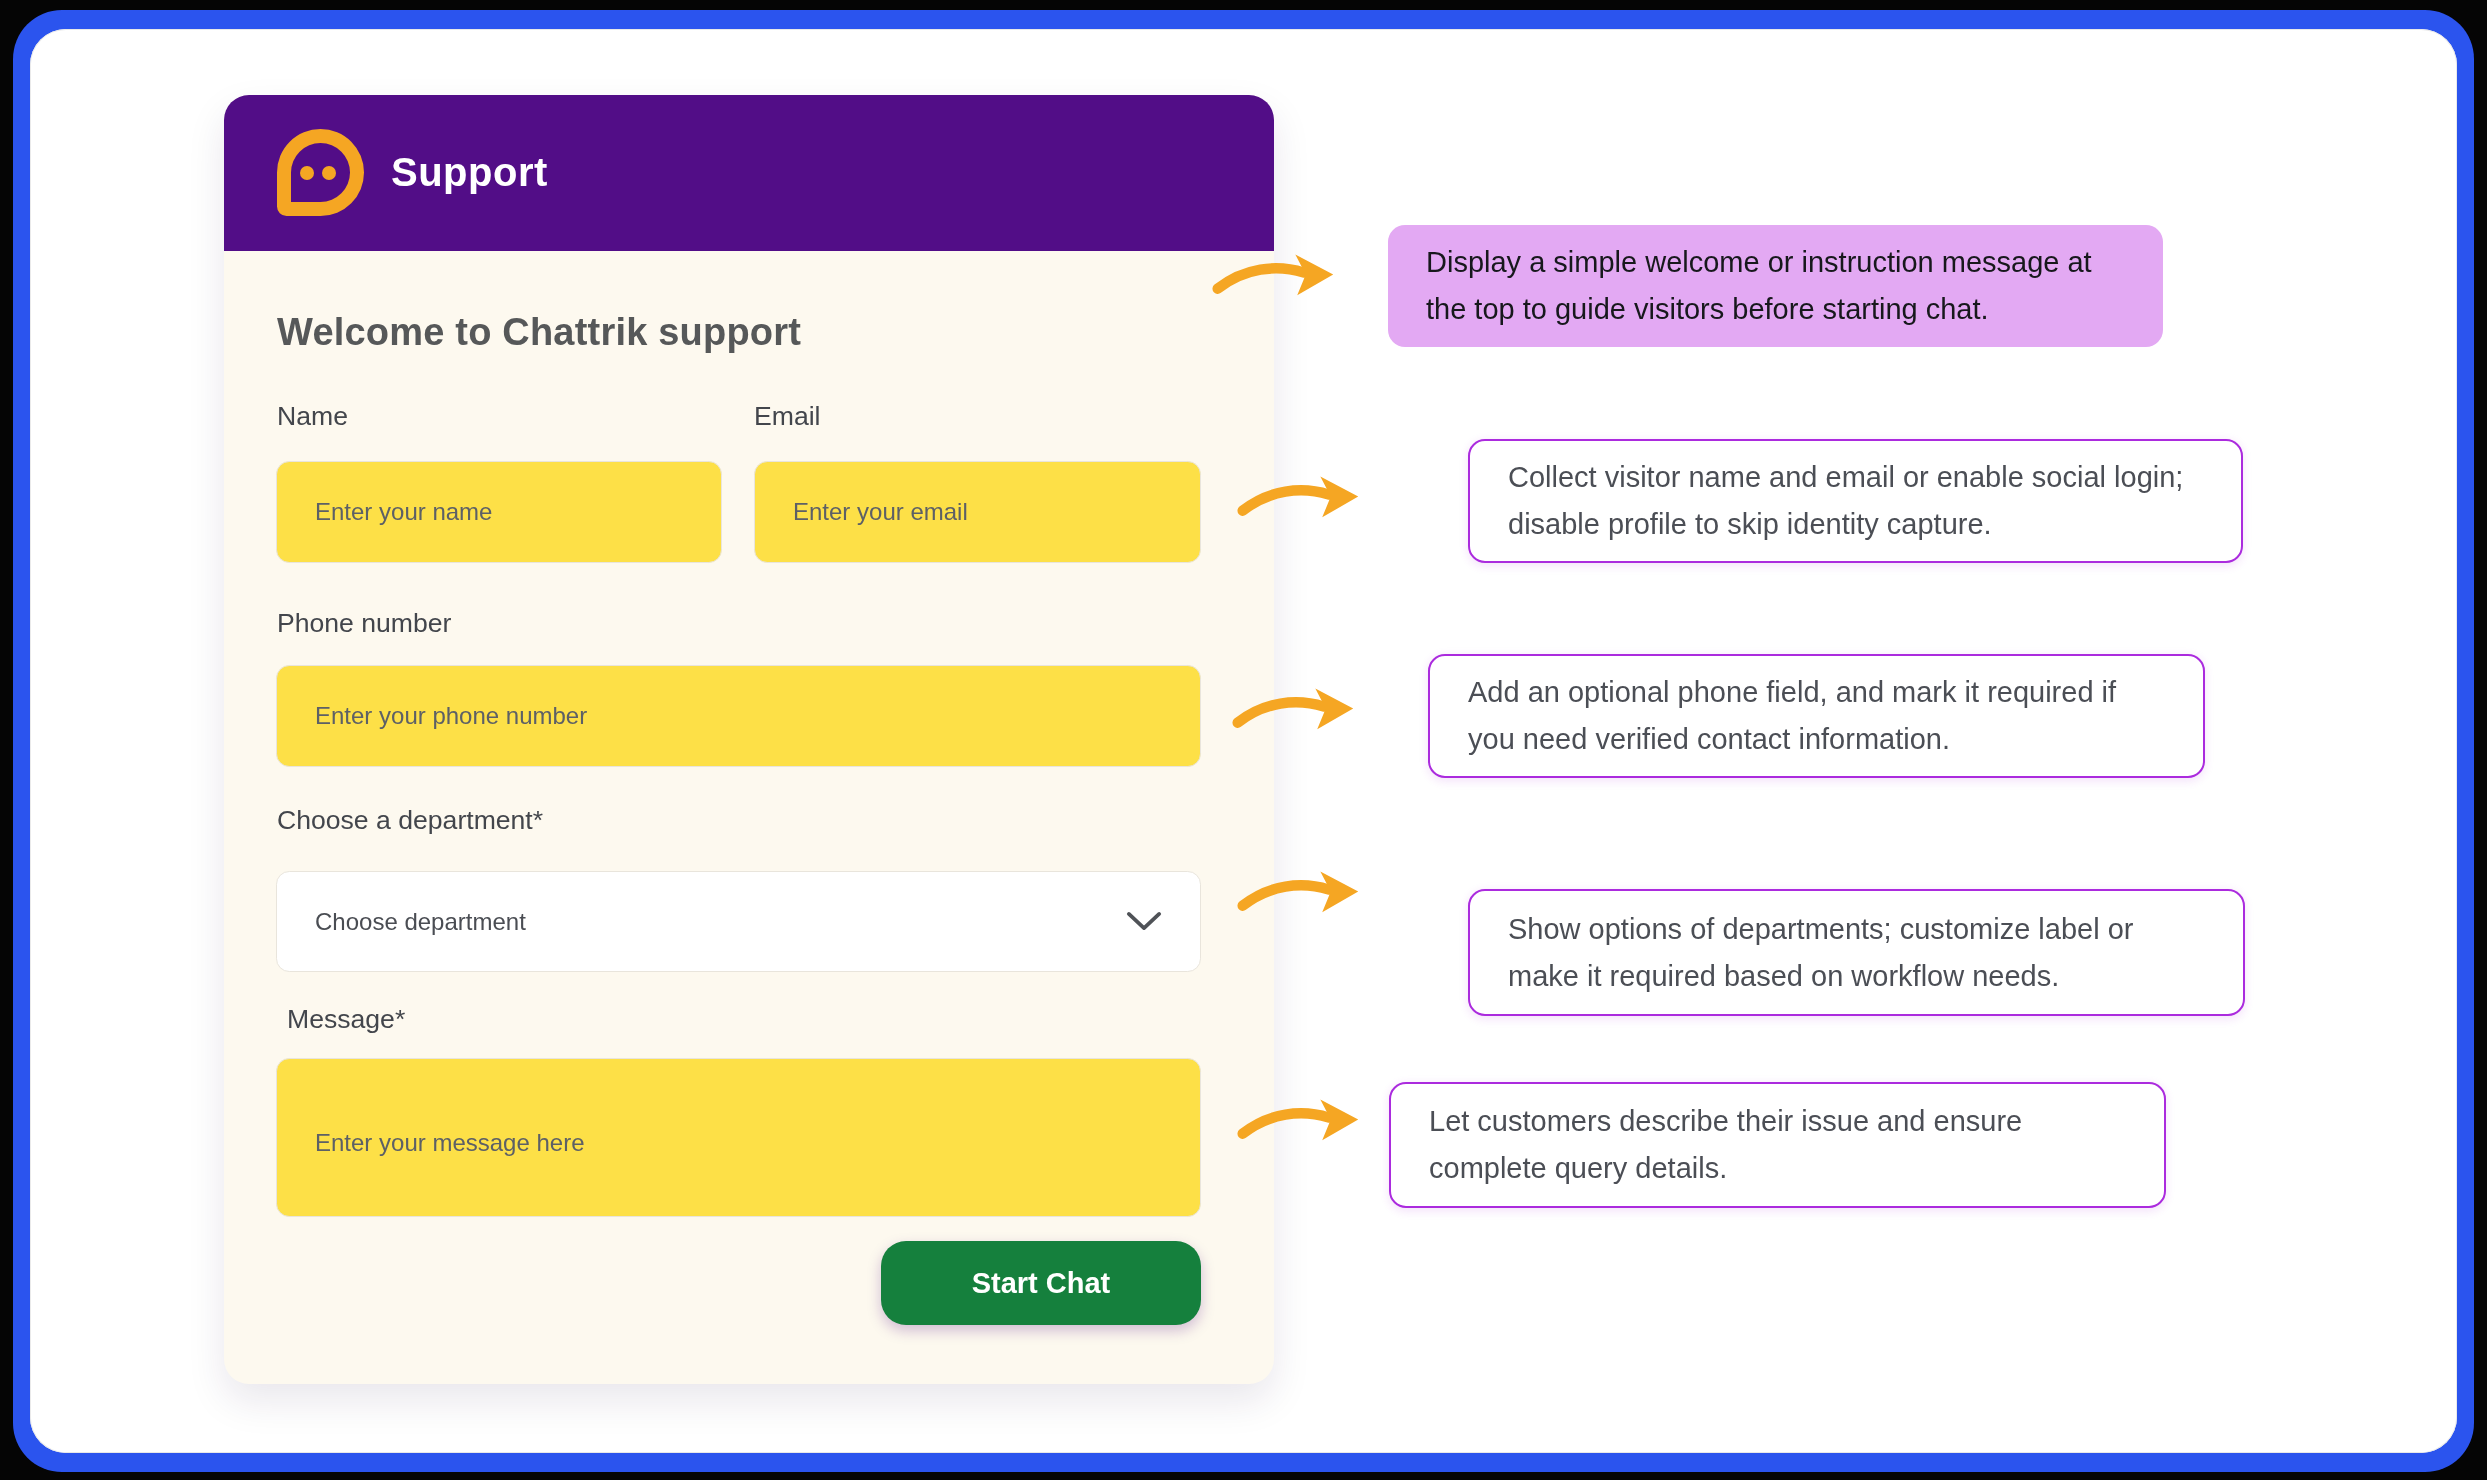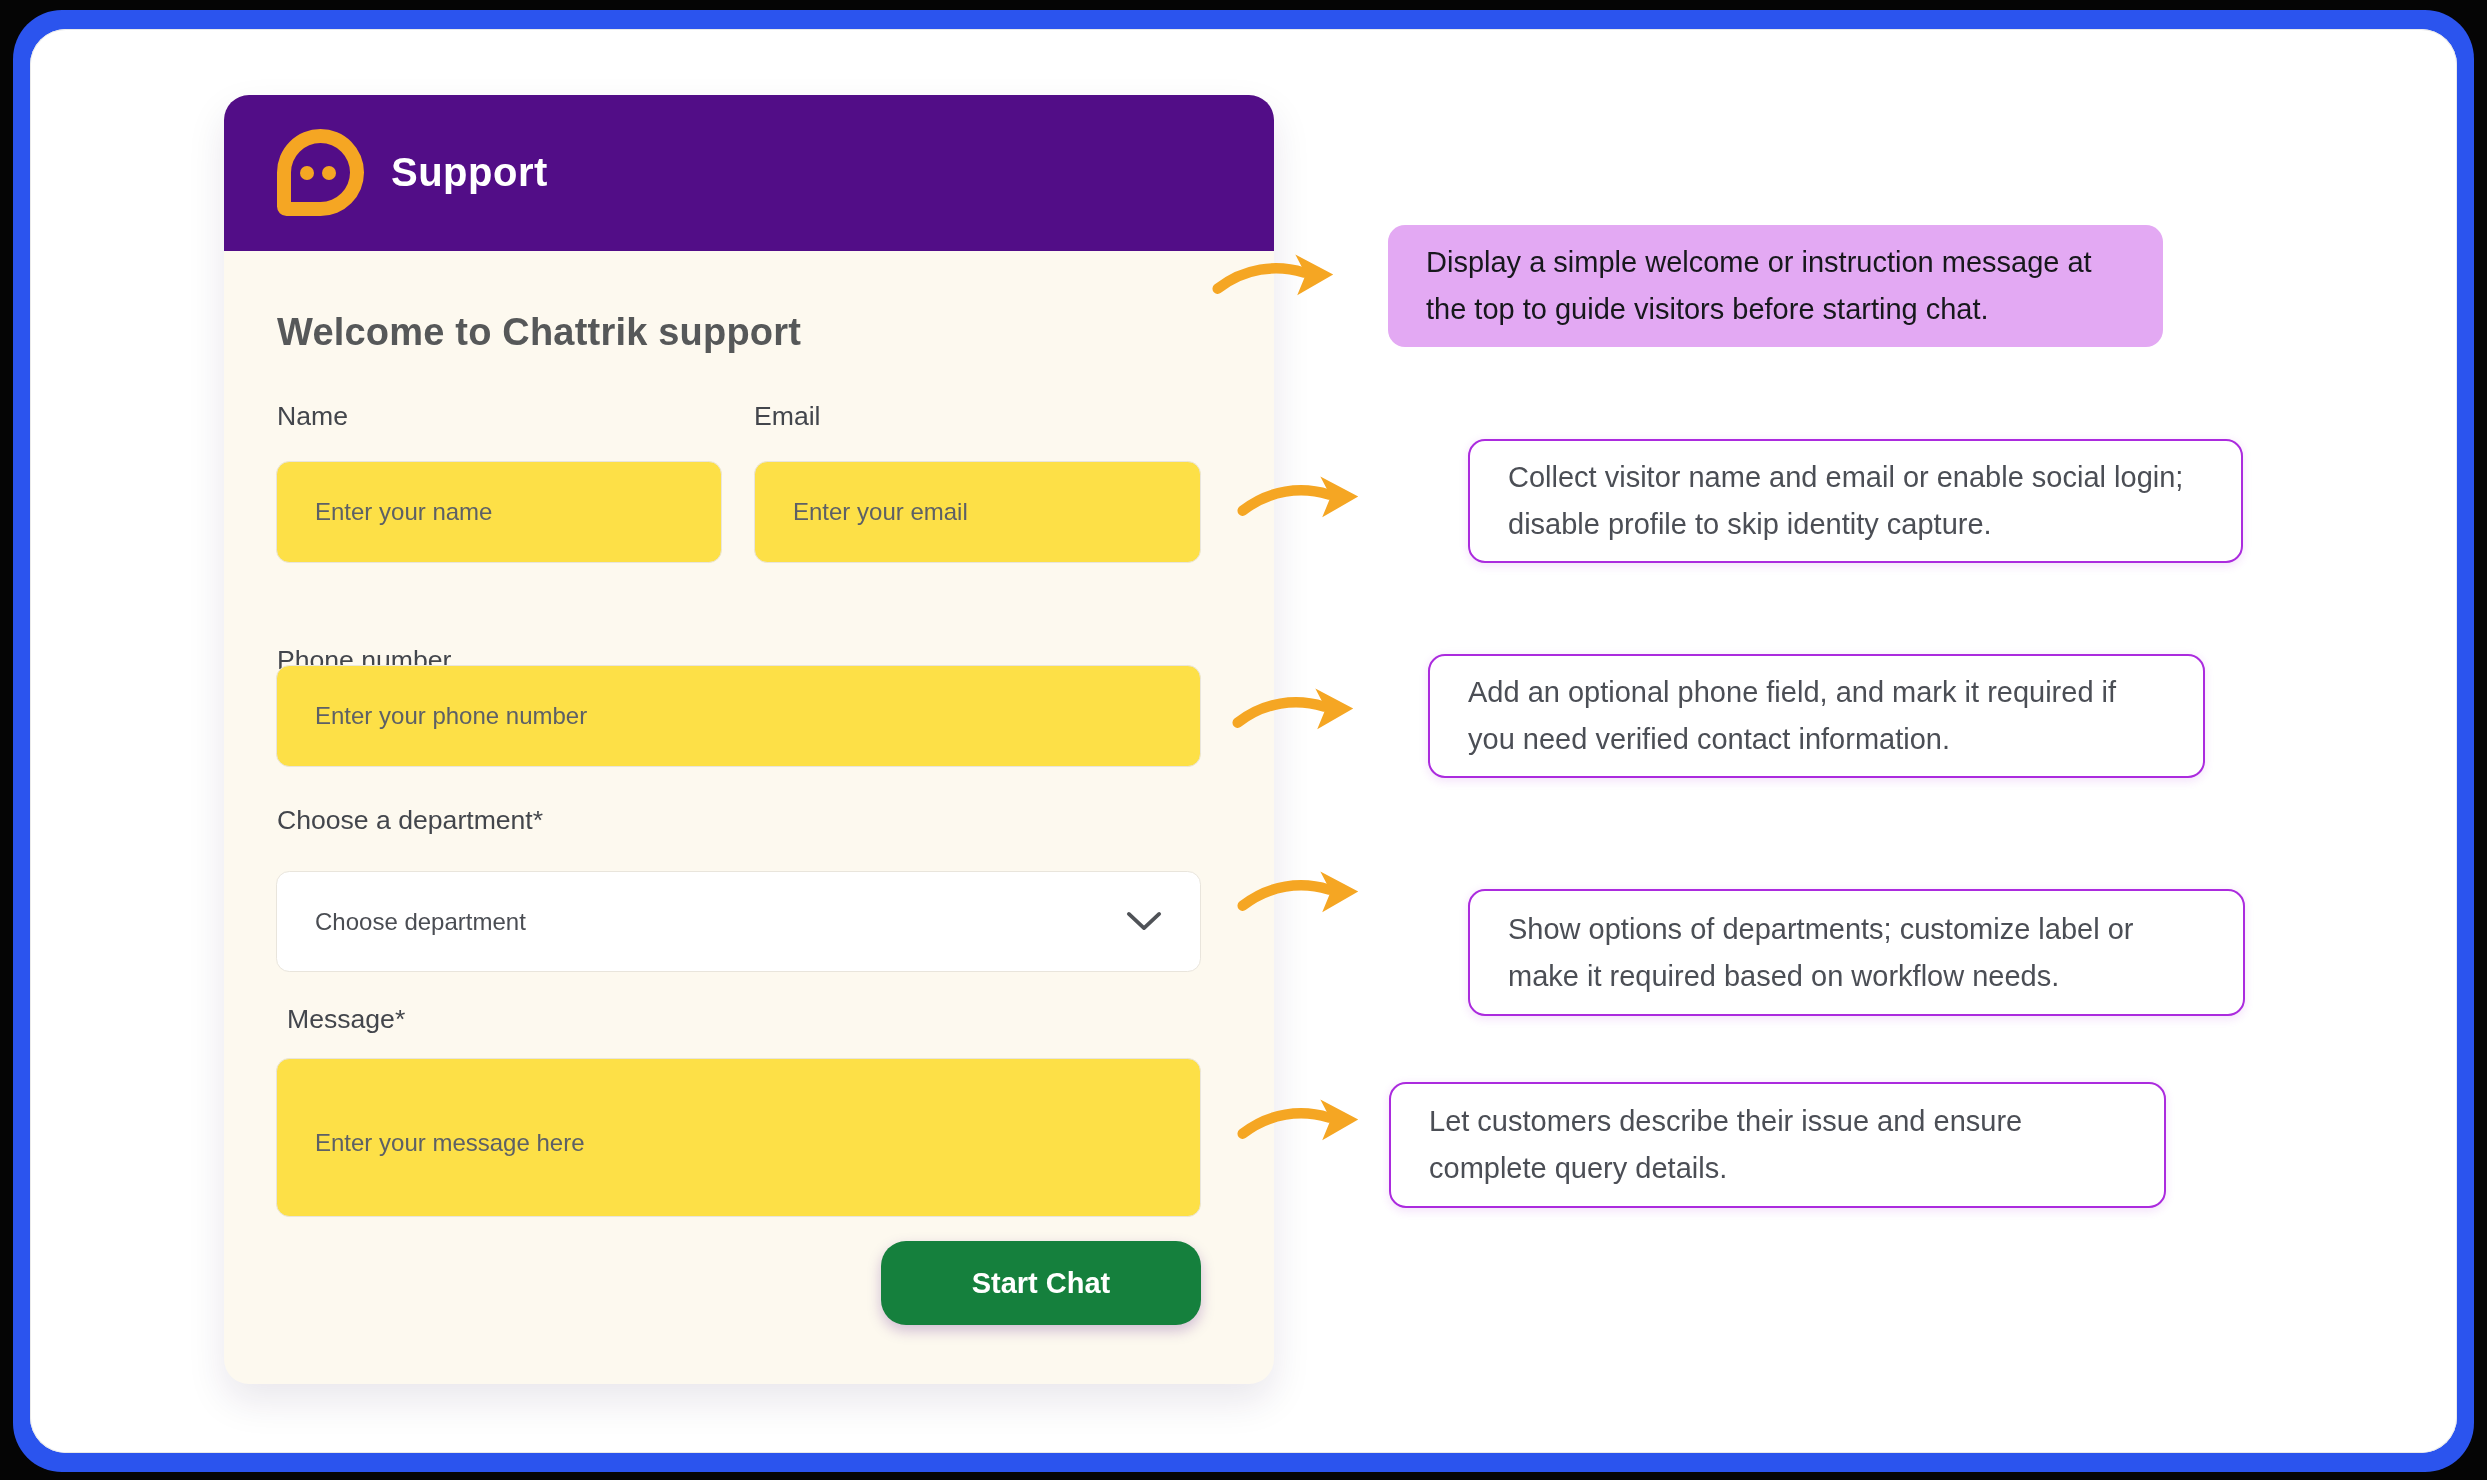--- a/index.html
+++ b/index.html
@@ -104,21 +104,21 @@
     </div>
 
     <div class="welcome-heading">Welcome to Chattrik support</div>
 
     <div class="field-label" style="left:53px;top:306px;">Name</div>
     <input class="tinput" style="left: 52px; top: 366px; width: 446px; height: 102px;" placeholder="Enter your name">
 
     <div class="field-label" style="left:530px;top:306px;">Email</div>
     <input class="tinput" style="left: 530px; top: 366px; width: 447px; height: 102px;" placeholder="Enter your email">
 
-    <div class="field-label" style="left:53px;top:513px;margin-top:37px;">Phone number</div>
+    <div class="field-label" style="left:53px;top:513px;">Phone number</div>
     <input class="tinput" style="left: 52px; top: 570px; width: 925px; height: 102px;" placeholder="Enter your phone number">
 
     <div class="field-label" style="left:53px;top:710px;">Choose a department*</div>
     <div class="select-box" style="left:52px;top:776px;width:925px;height:101px;" role="combobox">
       <span class="select-value">Choose department</span>
       <svg width="36" height="23" viewBox="0 0 38 24">
         <polyline points="3,4 19,19 35,4" fill="none" stroke="#4f5257" stroke-width="4" stroke-linecap="round" stroke-linejoin="round"></polyline>
       </svg>
     </div>
 

